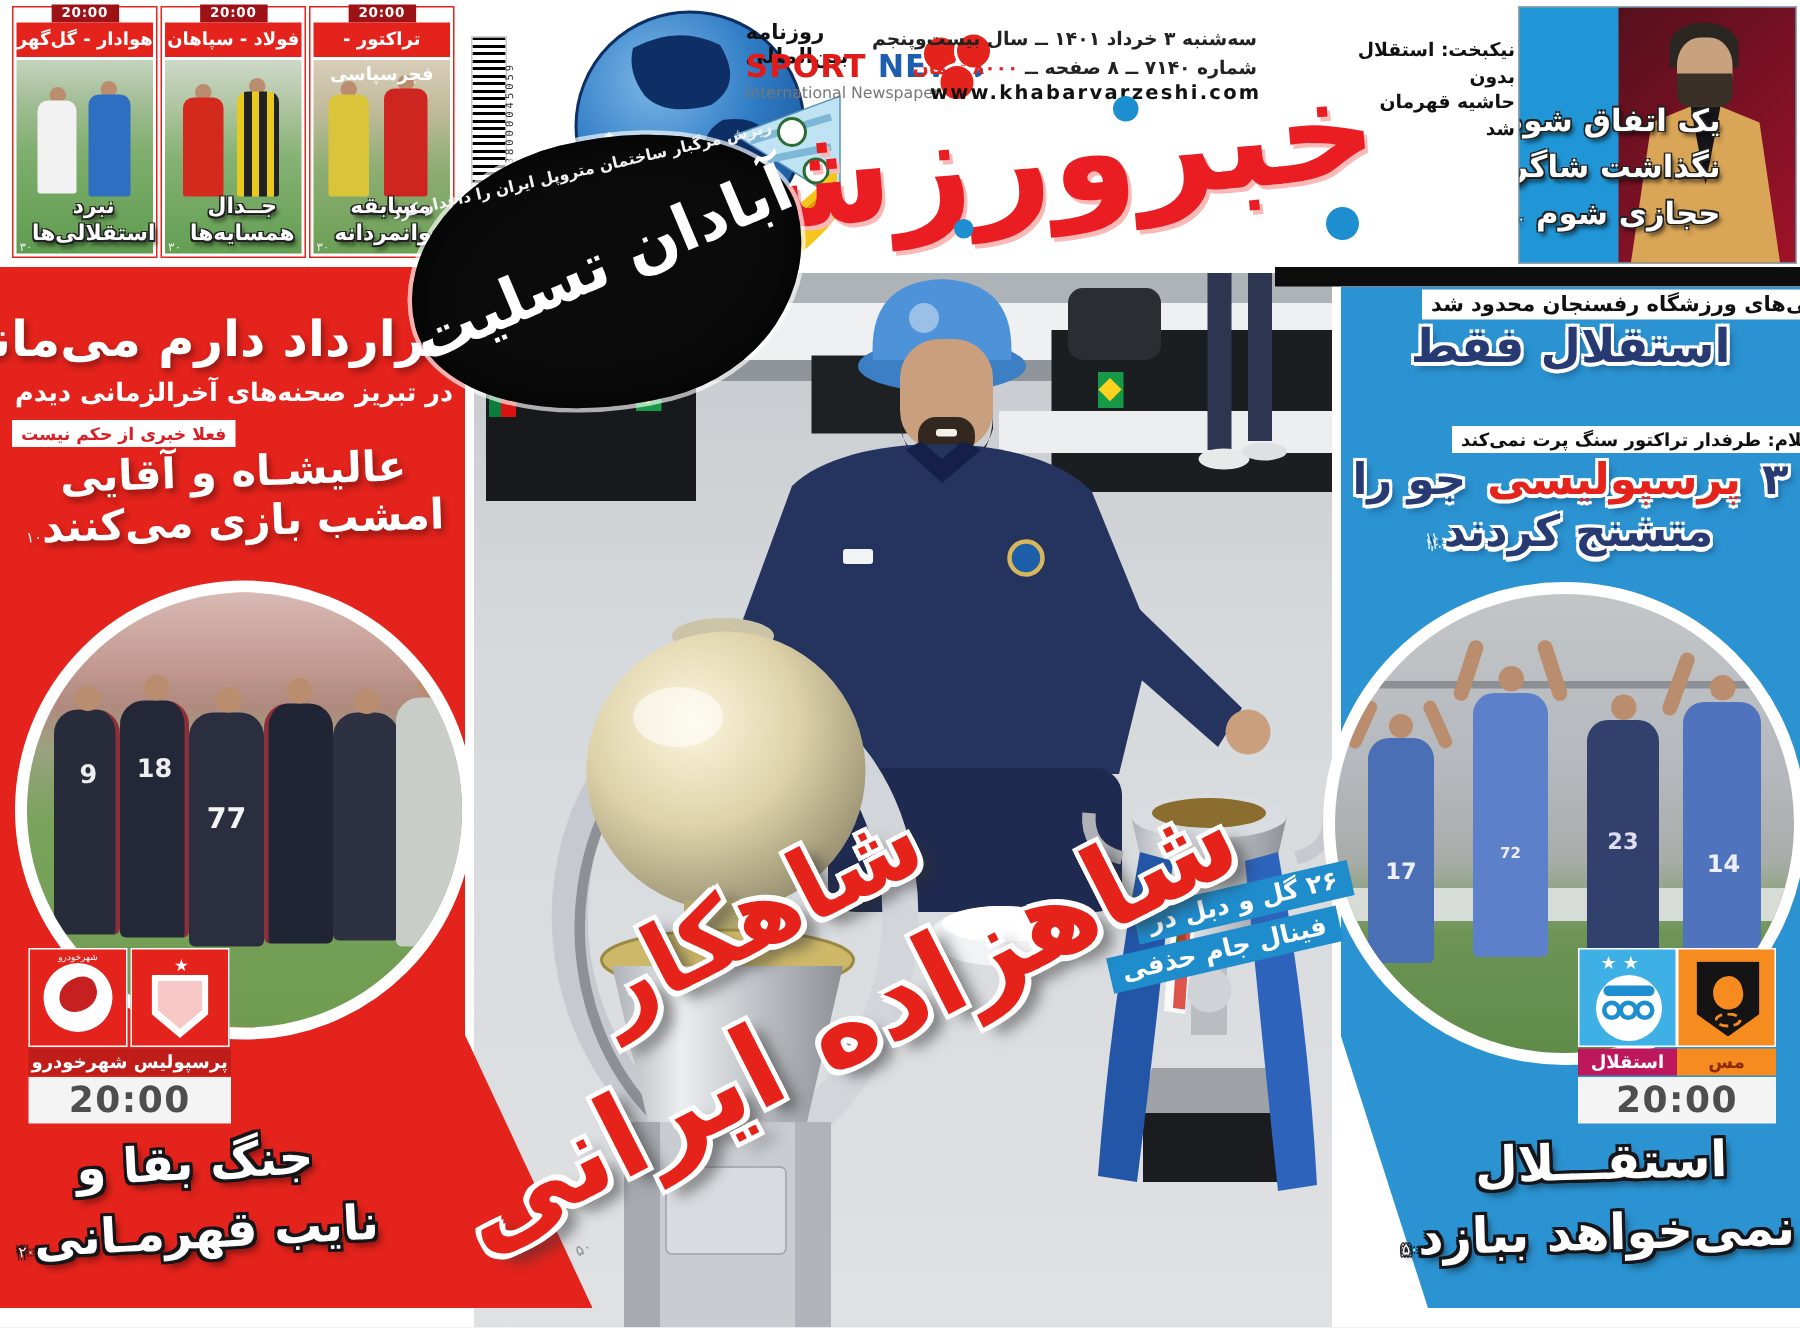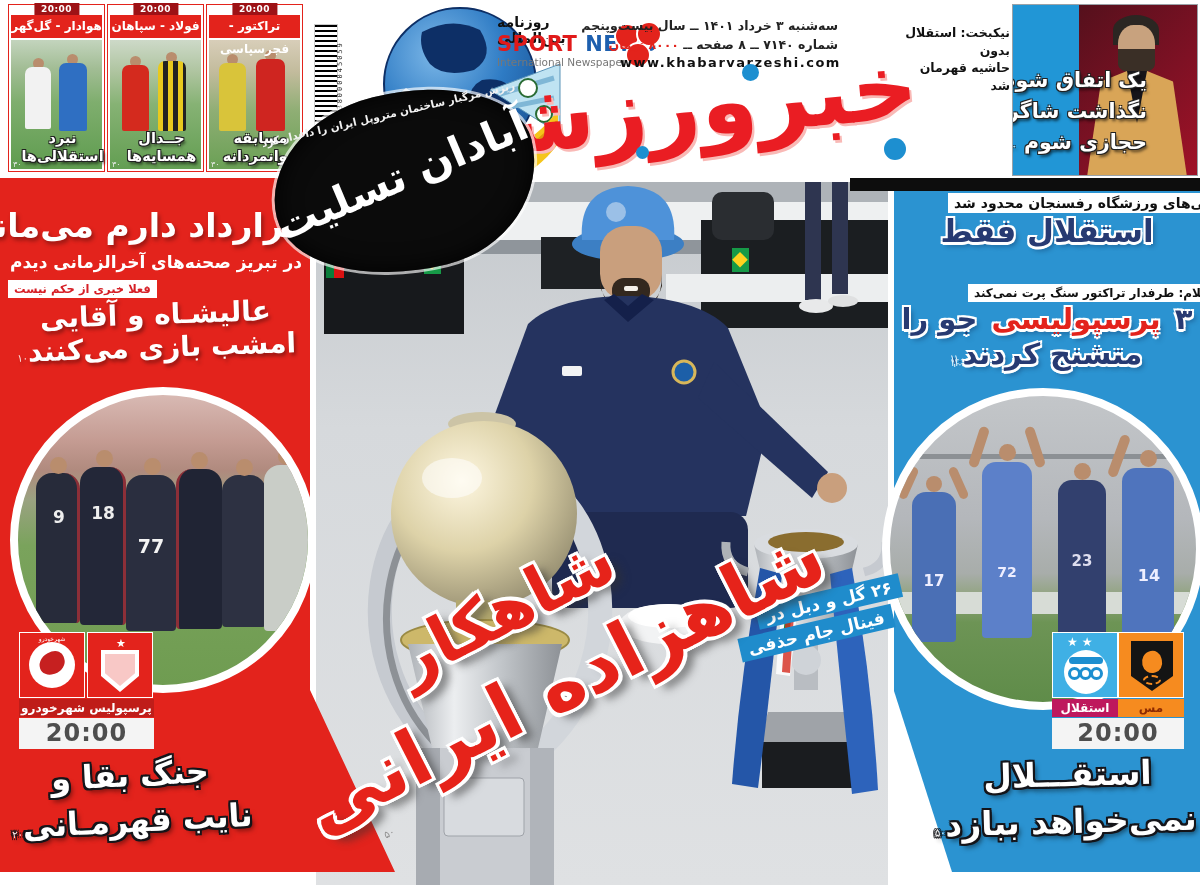--- a/index.html
+++ b/index.html
@@ -381,21 +381,21 @@
     <div class="abs" style="left:84px;top:30px;width:10px;height:42px;background:#b98d6d;transform:rotate(18deg);border-radius:5px;"></div>
     <div class="abs" style="left:140px;top:30px;width:10px;height:42px;background:#b98d6d;transform:rotate(-18deg);border-radius:5px;"></div>
     <div class="abs" style="left:168px;top:84px;width:48px;height:164px;border-radius:14px 14px 4px 4px;background:#32406e;"></div>
     <div class="plhead" style="left:184px;top:67px;width:17px;height:17px;"></div>
     <div class="abs" style="left:232px;top:72px;width:52px;height:176px;border-radius:14px 14px 4px 4px;background:#4f74bd;"></div>
     <div class="plhead" style="left:250px;top:54px;width:17px;height:17px;"></div>
     <div class="abs" style="left:224px;top:38px;width:10px;height:44px;background:#b98d6d;transform:rotate(20deg);border-radius:5px;"></div>
     <div class="abs" style="left:282px;top:38px;width:10px;height:44px;background:#b98d6d;transform:rotate(-20deg);border-radius:5px;"></div>
 
     <div class="abs b" style="left:24px;top:176px;width:40px;text-align:center;color:#eef;font-size:15px;">17</div>
-    <div class="abs b" style="left:94px;top:168px;width:46px;text-align:center;color:#eef;font-size:14px;">72</div>
+    <div class="abs b" style="left:94px;top:168px;width:46px;text-align:center;color:#eef;font-size:10px;">72</div>
     <div class="abs b" style="left:170px;top:156px;width:44px;text-align:center;color:#dde;font-size:15px;">23</div>
     <div class="abs b" style="left:236px;top:170px;width:46px;text-align:center;color:#eef;font-size:16px;">14</div>
   </div>
 
   <div class="lsq" style="left:1052px;top:632px;background:#3fb0e5;border:1px solid #fff;z-index:9;">
     <div class="abs" style="left:14px;top:2px;color:#fff;font-size:12px;letter-spacing:4px;">★★</div>
     <div class="abs" style="left:11px;top:17px;width:44px;height:44px;border-radius:50%;background:#fff;"></div>
     <div class="abs" style="left:15px;top:34px;width:13px;height:13px;border-radius:50%;border:3px solid #1d8fd0;"></div>
     <div class="abs" style="left:26px;top:34px;width:13px;height:13px;border-radius:50%;border:3px solid #1d8fd0;"></div>
     <div class="abs" style="left:37px;top:34px;width:13px;height:13px;border-radius:50%;border:3px solid #1d8fd0;"></div>

